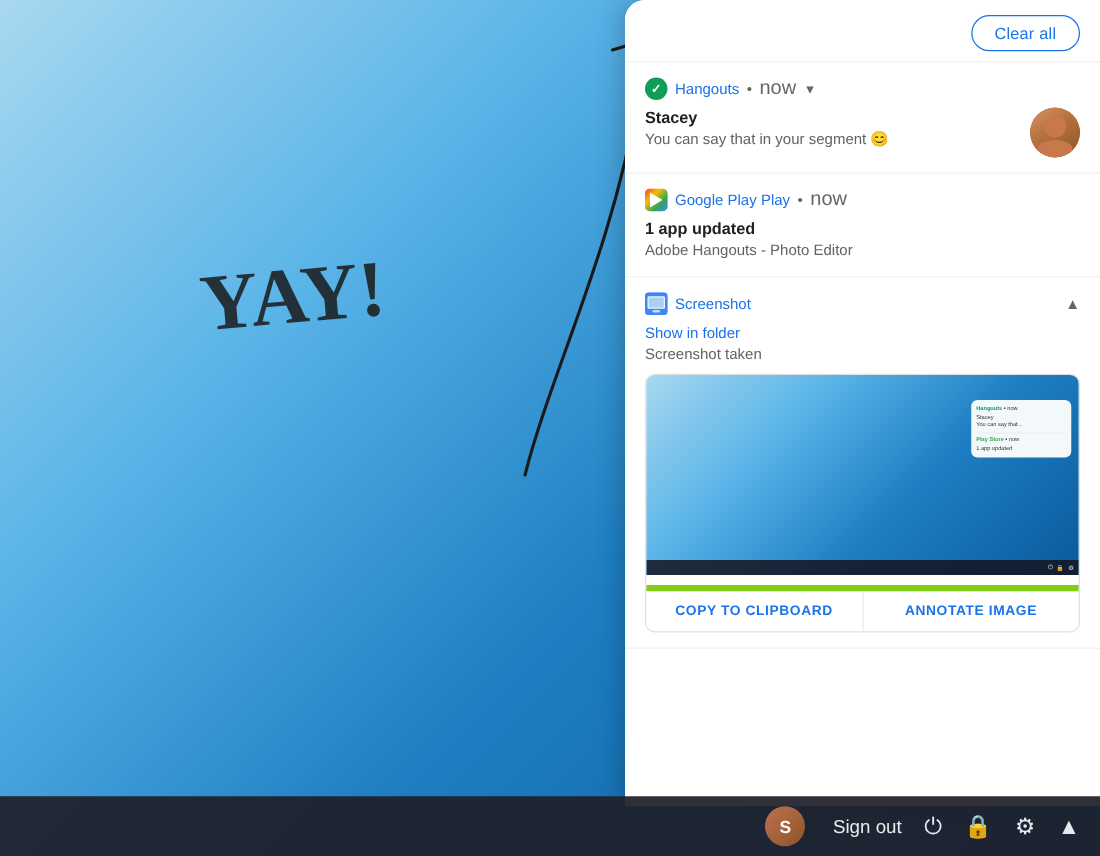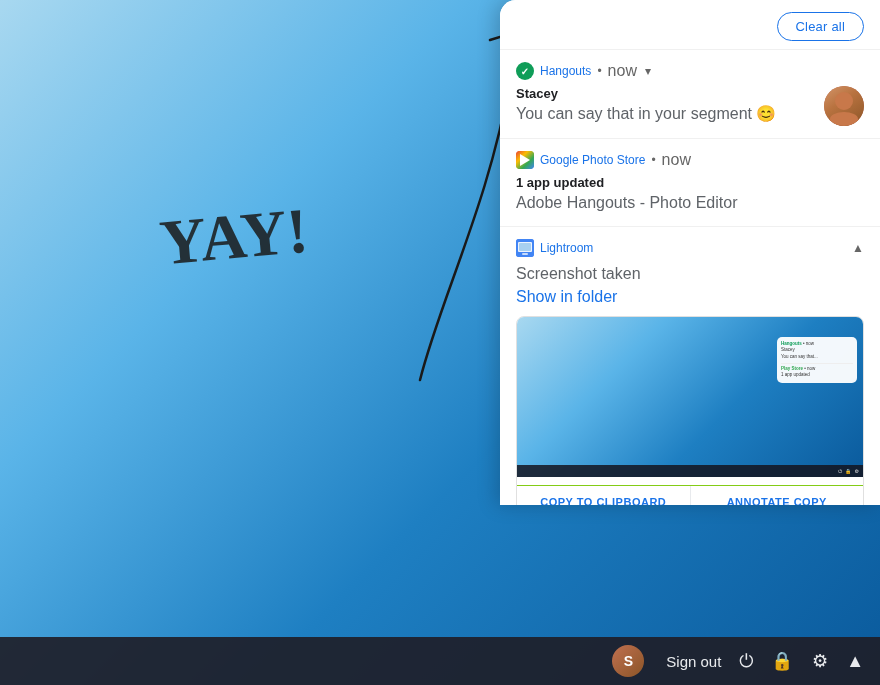--- a/index.html
+++ b/index.html
@@ -44,21 +44,21 @@
       z-index: 2;
       pointer-events: none;
     }
 
     
     .notification-panel {
       position: absolute;
       top: 0;
       right: 0;
       width: 380px;
-      height: 505px;
+      height: 645px;
       background: #fff;
       border-radius: 16px 0 0 0;
       box-shadow: -4px 0 20px rgba(0,0,0,0.2);
       z-index: 10;
       display: flex;
       flex-direction: column;
       overflow: hidden;
     }
 
     
@@ -172,21 +172,21 @@
     }
 
     .notif-title {
       font-size: 13px;
       font-weight: 600;
       color: #202124;
       margin-bottom: 2px;
     }
 
     .notif-subtitle {
-      font-size: 16px;
+      font-size: 12px;
       color: #5f6368;
       line-height: 1.4;
     }
 
     .notif-avatar {
       width: 40px;
       height: 40px;
       border-radius: 50%;
       background: linear-gradient(135deg, #c07050, #a05030);
       display: flex;
@@ -270,21 +270,21 @@
 
     .screenshot-mini-green {
       color: #0f9d58;
       font-weight: bold;
     }
 
     
     .screenshot-footer {
       display: flex;
       gap: 0;
-      border-top: 1px solid #84cc16;
+      border-top: 5px solid #84cc16;
       margin-top: 8px;
     }
 
     .screenshot-footer-btn {
       flex: 1;
       padding: 10px 8px;
       font-size: 11px;
       font-weight: 600;
       color: #1a73e8;
       text-align: center;
@@ -392,21 +392,21 @@
                 <stop offset="0%" style="stop-color:#ea4335"></stop>
                 <stop offset="33%" style="stop-color:#fbbc04"></stop>
                 <stop offset="66%" style="stop-color:#34a853"></stop>
                 <stop offset="100%" style="stop-color:#4285f4"></stop>
               </linearGradient>
             </defs>
             <rect width="18" height="18" rx="4" fill="url(#pg1)"></rect>
             <polygon points="4,3 14,9 4,15" fill="white"></polygon>
           </svg>
         </div>
-        <span class="notif-app-name">Google Photo Store</span>
+        <span class="notif-app-name">Google Play Play</span>
         <span class="notif-dot">•</span>
         <span class="notif-time">now</span>
       </div>
       <div class="notif-body">
         <div class="notif-content">
           <div class="notif-title">1 app updated</div>
           <div class="notif-subtitle">Adobe Hangouts - Photo Editor</div>
         </div>
       </div>
     </div>
@@ -414,27 +414,27 @@
     <div class="notif-card">
       <div class="notif-header">
         <div class="notif-app-icon screenshot-icon">
           <svg width="18" height="18" viewBox="0 0 18 18">
             <rect width="18" height="18" rx="3" fill="#4285f4"></rect>
             <rect x="2" y="3" width="14" height="10" rx="1" fill="white" opacity="0.9"></rect>
             <rect x="3" y="4" width="12" height="8" rx="1" fill="#a8d0f0"></rect>
             <rect x="6" y="14" width="6" height="2" rx="1" fill="white" opacity="0.7"></rect>
           </svg>
         </div>
-        <span class="notif-app-name">Lightroom</span>
+        <span class="notif-app-name">Screenshot</span>
         <span class="notif-chevron">▲</span>
       </div>
       <div class="notif-body">
         <div class="notif-content">
+          <div class="notif-subtitle" style="color:#1a73e8; cursor:pointer;">Show in folder</div>
           <div class="notif-subtitle">Screenshot taken</div>
-          <div class="notif-subtitle" style="color:#1a73e8; cursor:pointer;">Show in folder</div>
         </div>
       </div>
 
       <div class="screenshot-preview">
         <div class="screenshot-preview-img">
 
           <div class="screenshot-mini-panel">
             <div class="screenshot-mini-text">
               <span class="screenshot-mini-green">Hangouts</span> • now<br>
               Stacey<br>
@@ -448,21 +448,21 @@
           </div>
 
           <div style="position:absolute; bottom:0; left:0; right:0; height:12px; background:rgba(20,20,30,0.85); display:flex; align-items:center; justify-content:flex-end; padding:0 4px; gap:3px;">
             <span style="font-size:5px; color:#e0e0e0;">⏻</span>
             <span style="font-size:5px; color:#e0e0e0;">🔒</span>
             <span style="font-size:5px; color:#e0e0e0;">⚙</span>
           </div>
         </div>
         <div class="screenshot-footer">
           <button class="screenshot-footer-btn">COPY TO CLIPBOARD</button>
-          <button class="screenshot-footer-btn">ANNOTATE COPY</button>
+          <button class="screenshot-footer-btn">ANNOTATE IMAGE</button>
         </div>
       </div>
     </div>
 
   </div>
 </div>
 
 <div class="taskbar">
   <div class="taskbar-avatar">S</div>
   <span class="taskbar-sign-out">Sign out</span>

